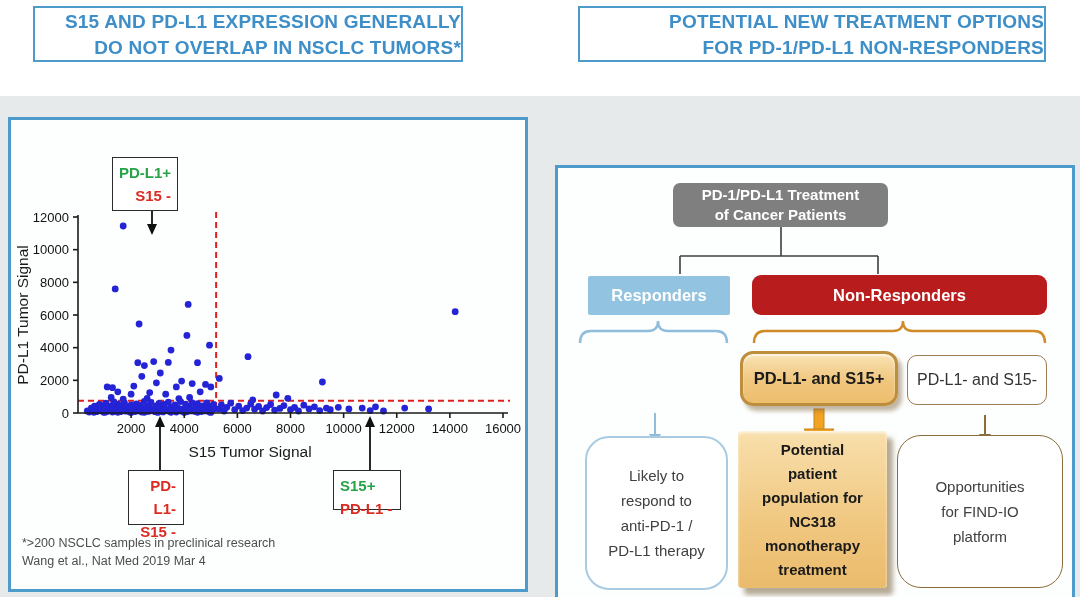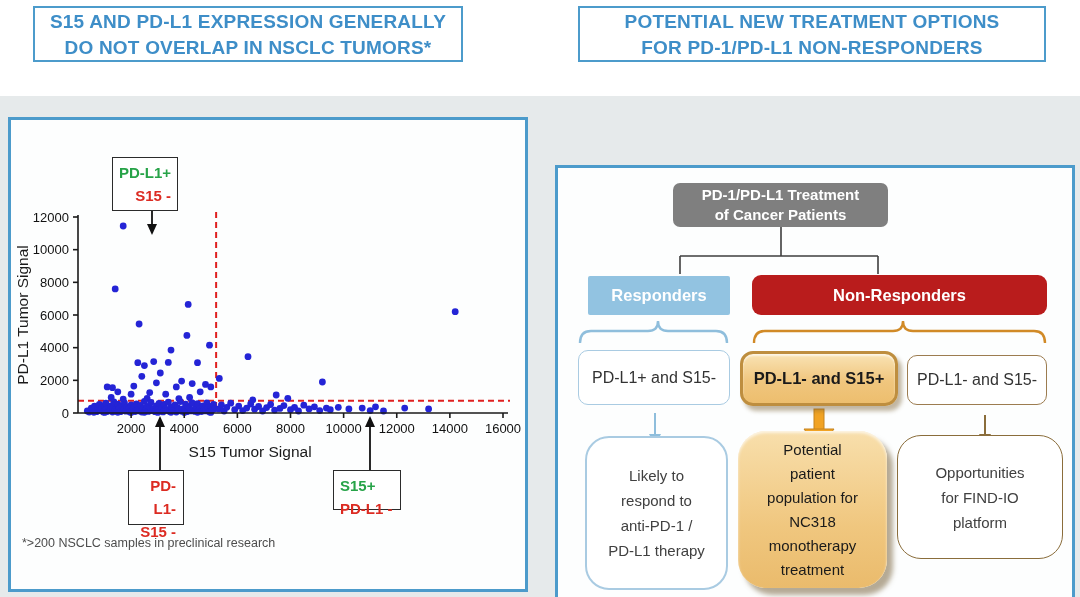--- a/index.html
+++ b/index.html
@@ -2,21 +2,21 @@
 <html><head>
 <meta charset="utf-8">
 <style>
   html,body{margin:0;padding:0;background:#fff;}
   *{box-sizing:border-box;}
   .stage{position:relative;width:1080px;height:597px;background:#fff;overflow:hidden;
          font-family:"Liberation Sans",sans-serif;}
   .band{position:absolute;left:0;top:96px;width:1080px;height:501px;background:#E6EAEB;}
   .title-box{position:absolute;top:6px;border:2px solid #4C9BCB;background:#fff;
              color:#3E8EC8;font-weight:bold;font-size:19px;line-height:26px;
-             text-align:center;white-space:pre-line;padding-top:1px;letter-spacing:.2px;}
+             text-align:right;white-space:pre-line;padding-top:1px;letter-spacing:.2px;}
   .title-left{left:33px;width:430px;height:56px;}
   .title-right{left:578px;width:468px;height:56px;}
   .panel{position:absolute;top:117px;width:520px;height:475px;background:#FDFEFE;
          border:3px solid #4C9BCB;}
   .panel-left{left:8px;}
   .panel-right{left:555px;margin-top:48px;}
   .panel svg{position:absolute;left:0;top:0;}
   .tick{font-size:13px;fill:#111;font-family:"Liberation Sans",sans-serif;}
   .axl{stroke:#1a1a1a;stroke-width:1.6;}
   .thresh{stroke:#E02020;stroke-width:2;stroke-dasharray:6 4;fill:none;}
@@ -40,25 +40,25 @@
            color:#fff;font-weight:bold;font-size:16.5px;}
   .fc-mid{font-size:16px;color:#333;background:#fff;border-radius:10px;}
   .fc-mid-a{left:20px;top:182px;width:152px;height:55px;border:1.5px solid #A9CBE2;}
   .fc-mid-b{left:182px;top:183px;width:158px;height:55px;border:3px solid #BE8E3F;border-radius:13px;
             background:linear-gradient(180deg,#F9E3B4 0%,#F0C67E 55%,#EDBE6E 100%);
             box-shadow:4px 5px 4px rgba(120,95,50,.45), inset 0 2px 2px rgba(255,255,255,.65);
             font-weight:bold;color:#1a1a1a;font-size:16.5px;}
   .fc-mid-c{left:349px;top:187px;width:140px;height:50px;border:1.5px solid #9C7C50;}
   .fc-out{font-size:15px;color:#404040;line-height:25px;background:#fff;}
   .fc-out-a{left:27px;top:268px;width:143px;height:154px;border:2px solid #A9CBE2;border-radius:24px;}
-  .fc-out-b{left:180px;top:263px;width:149px;height:157px;border-radius:28px;
+  .fc-out-b{left:180px;top:263px;width:149px;height:157px;border-radius:4px;
             background:linear-gradient(180deg,#F8DFAC 0%,#F0C77F 60%,#EABB6C 100%);
             box-shadow:6px 7px 5px rgba(110,88,45,.5), inset 0 2px 3px rgba(255,255,255,.7);
-            font-weight:normal;color:#1a1a1a;line-height:24px;}
-  .fc-out-c{left:339px;top:267px;width:166px;height:124px;border:1.5px solid #8A6D3B;border-radius:24px;}
+            font-weight:bold;color:#1a1a1a;line-height:24px;}
+  .fc-out-c{left:339px;top:267px;width:166px;height:153px;border:1.5px solid #8A6D3B;border-radius:24px;}
 </style>
 </head>
 <body>
 
 <div class="stage">
   <div class="band"></div>
 
   <div class="title-box title-left">S15 AND PD-L1 EXPRESSION GENERALLY
 DO NOT OVERLAP IN NSCLC TUMORS*</div>
   <div class="title-box title-right">POTENTIAL NEW TREATMENT OPTIONS
@@ -309,20 +309,21 @@
     <div class="ann ann-bl">
       <span class="r">PD-L1-</span>
       <span class="r">S15 -</span>
     </div>
     <div class="ann ann-br">
       <span class="g">S15+</span>
       <span class="r">PD-L1 -</span>
     </div>
     <div class="footnotes">
       <div>*&gt;200 NSCLC samples in preclinical research</div>
+      <div>Wang et al., Nat Med 2019 Mar 4</div>
     </div>
   </div>
 
   <div class="panel panel-right">
     <svg width="514" height="466">
       <g stroke="#3f3f3f" stroke-width="1.6" fill="none">
         <path d="M223,59 V88 M122,88 H320 M122,88 V106 M320,88 V106"></path>
       </g>
       <path d="M22,175 Q22,163 33,163 L90,163 Q100,163 100,153 Q100,163 110,163 L158,163 Q169,163 169,175" stroke="#8FBEDC" stroke-width="2.4" fill="none"></path>
       <path d="M196,175 Q196,163 207,163 L335,163 Q345,163 345,153 Q345,163 355,163 L476,163 Q487,163 487,175" stroke="#D18A27" stroke-width="2.4" fill="none"></path>
@@ -336,21 +337,20 @@
       </g>
       <g>
         <line x1="427" y1="247" x2="427" y2="268" stroke="#8A6D3B" stroke-width="2"></line>
         <polygon points="421,266 433,266 427,278" fill="#8A6D3B"></polygon>
       </g>
     </svg>
     <div class="fc fc-root">PD-1/PD-L1 Treatment
 of Cancer Patients</div>
     <div class="fc fc-resp">Responders</div>
     <div class="fc fc-nonresp">Non-Responders</div>
-    <div class="fc fc-mid fc-mid-a">PD-L1+ and S15-</div>
     <div class="fc fc-mid fc-mid-b">PD-L1- and S15+</div>
     <div class="fc fc-mid fc-mid-c">PD-L1- and S15-</div>
     <div class="fc fc-out fc-out-a">Likely to
 respond to
 anti-PD-1 /
 PD-L1 therapy</div>
     <div class="fc fc-out fc-out-b">Potential
 patient
 population for
 NC318

